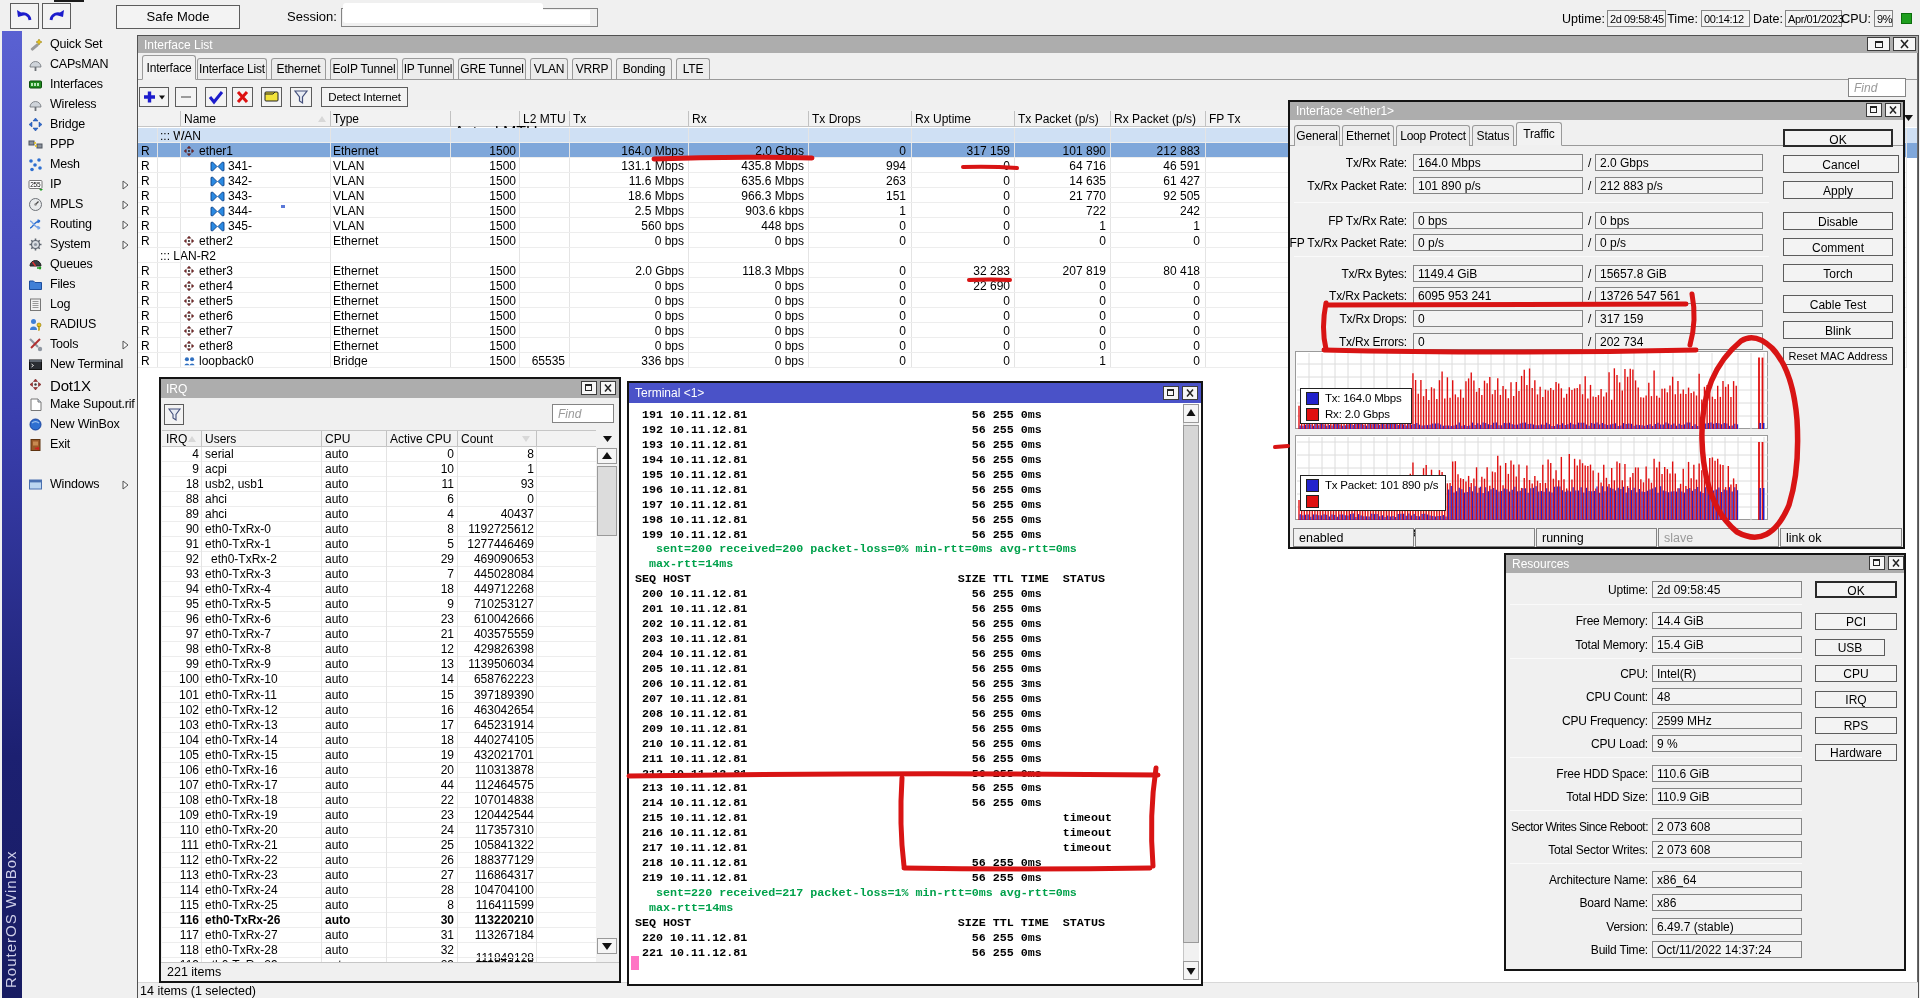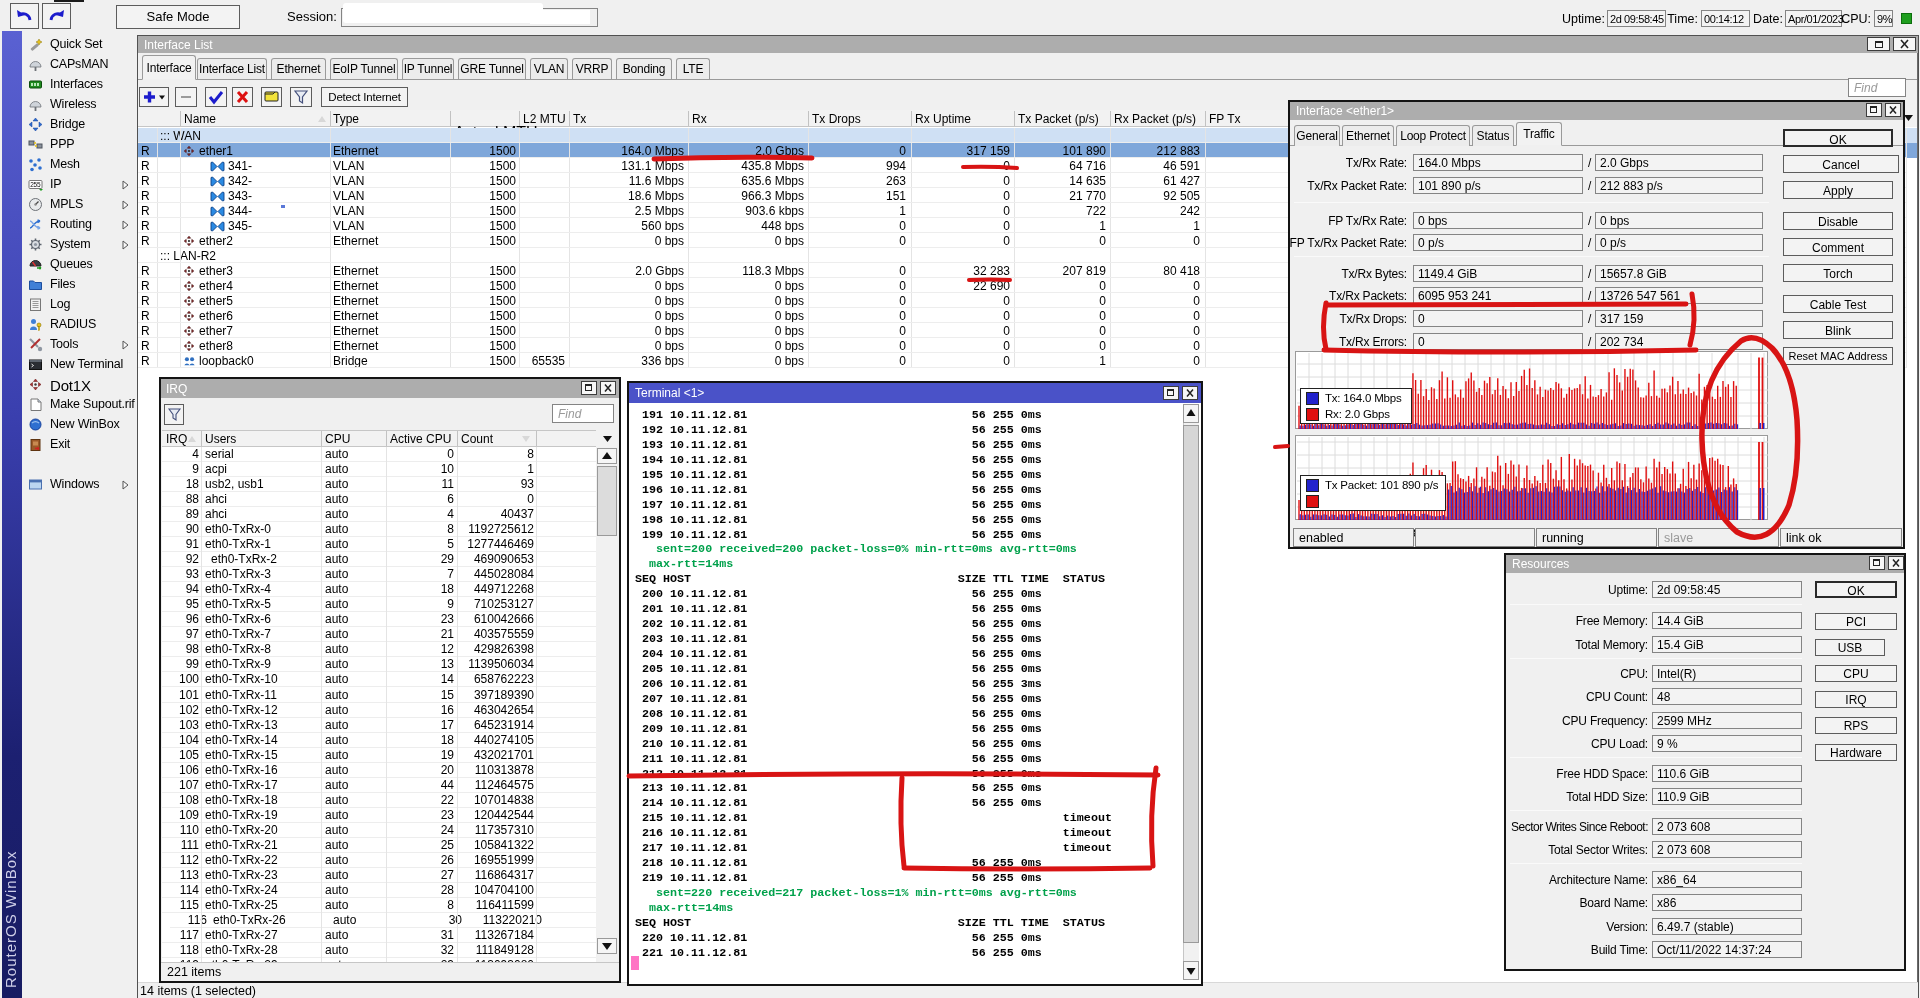--- a/index.html
+++ b/index.html
@@ -822,21 +822,21 @@
       <span style="position:absolute;left:163px;">auto</span>
       <span style="position:absolute;left:172px;width:120px;text-align:right;">25</span>
       <span style="position:absolute;left:252px;width:120px;text-align:right;">105841322</span>
       <span style="position:absolute;left:0;top:14px;width:434px;height:1px;background:#ededed;"></span>
     </div>
     <div style="position:absolute;left:0;top:405.8px;width:434px;height:15px;">
       <span style="position:absolute;left:0px;width:37px;text-align:right;">112</span>
       <span style="position:absolute;left:43px;">eth0-TxRx-22</span>
       <span style="position:absolute;left:163px;">auto</span>
       <span style="position:absolute;left:172px;width:120px;text-align:right;">26</span>
-      <span style="position:absolute;left:252px;width:120px;text-align:right;">169551999</span>
+      <span style="position:absolute;left:252px;width:120px;text-align:right;">188377129</span>
       <span style="position:absolute;left:0;top:14px;width:434px;height:1px;background:#ededed;"></span>
     </div>
     <div style="position:absolute;left:0;top:420.8px;width:434px;height:15px;">
       <span style="position:absolute;left:0px;width:37px;text-align:right;">113</span>
       <span style="position:absolute;left:43px;">eth0-TxRx-23</span>
       <span style="position:absolute;left:163px;">auto</span>
       <span style="position:absolute;left:172px;width:120px;text-align:right;">27</span>
       <span style="position:absolute;left:252px;width:120px;text-align:right;">116864317</span>
       <span style="position:absolute;left:0;top:14px;width:434px;height:1px;background:#ededed;"></span>
     </div>
@@ -849,42 +849,42 @@
       <span style="position:absolute;left:0;top:14px;width:434px;height:1px;background:#ededed;"></span>
     </div>
     <div style="position:absolute;left:0;top:450.9px;width:434px;height:15px;">
       <span style="position:absolute;left:0px;width:37px;text-align:right;">115</span>
       <span style="position:absolute;left:43px;">eth0-TxRx-25</span>
       <span style="position:absolute;left:163px;">auto</span>
       <span style="position:absolute;left:172px;width:120px;text-align:right;">8</span>
       <span style="position:absolute;left:252px;width:120px;text-align:right;">116411599</span>
       <span style="position:absolute;left:0;top:14px;width:434px;height:1px;background:#ededed;"></span>
     </div>
-    <div style="position:absolute;left:8px;top:465.9px;width:504px;height:15px;">
+    <div style="position:absolute;left:0;top:465.9px;width:504px;height:15px;font-weight:bold;">
       <span style="position:absolute;left:0px;width:37px;text-align:right;">116</span>
       <span style="position:absolute;left:43px;">eth0-TxRx-26</span>
       <span style="position:absolute;left:163px;">auto</span>
       <span style="position:absolute;left:172px;width:120px;text-align:right;">30</span>
       <span style="position:absolute;left:252px;width:120px;text-align:right;">113220210</span>
       <span style="position:absolute;left:0;top:14px;width:434px;height:1px;background:#ededed;"></span>
     </div>
     <div style="position:absolute;left:0;top:481.0px;width:434px;height:15px;">
       <span style="position:absolute;left:0px;width:37px;text-align:right;">117</span>
       <span style="position:absolute;left:43px;">eth0-TxRx-27</span>
       <span style="position:absolute;left:163px;">auto</span>
       <span style="position:absolute;left:172px;width:120px;text-align:right;">31</span>
       <span style="position:absolute;left:252px;width:120px;text-align:right;">113267184</span>
       <span style="position:absolute;left:0;top:14px;width:434px;height:1px;background:#ededed;"></span>
     </div>
     <div style="position:absolute;left:0;top:496.0px;width:434px;height:15px;">
       <span style="position:absolute;left:0px;width:37px;text-align:right;">118</span>
       <span style="position:absolute;left:43px;">eth0-TxRx-28</span>
       <span style="position:absolute;left:163px;">auto</span>
       <span style="position:absolute;left:172px;width:120px;text-align:right;">32</span>
-      <span style="position:absolute;left:252px;width:120px;text-align:right;">111849128</span>
+      <span style="position:absolute;left:252px;width:120px;text-align:right;margin-top:8px;">111849128</span>
       <span style="position:absolute;left:0;top:14px;width:434px;height:1px;background:#ededed;"></span>
     </div>
     <div style="position:absolute;left:0;top:511.0px;width:434px;height:15px;">
       <span style="position:absolute;left:0px;width:37px;text-align:right;">119</span>
       <span style="position:absolute;left:43px;">eth0-TxRx-29</span>
       <span style="position:absolute;left:163px;">auto</span>
       <span style="position:absolute;left:172px;width:120px;text-align:right;">29</span>
       <span style="position:absolute;left:252px;width:120px;text-align:right;">113093080</span>
     </div>
   </div>

